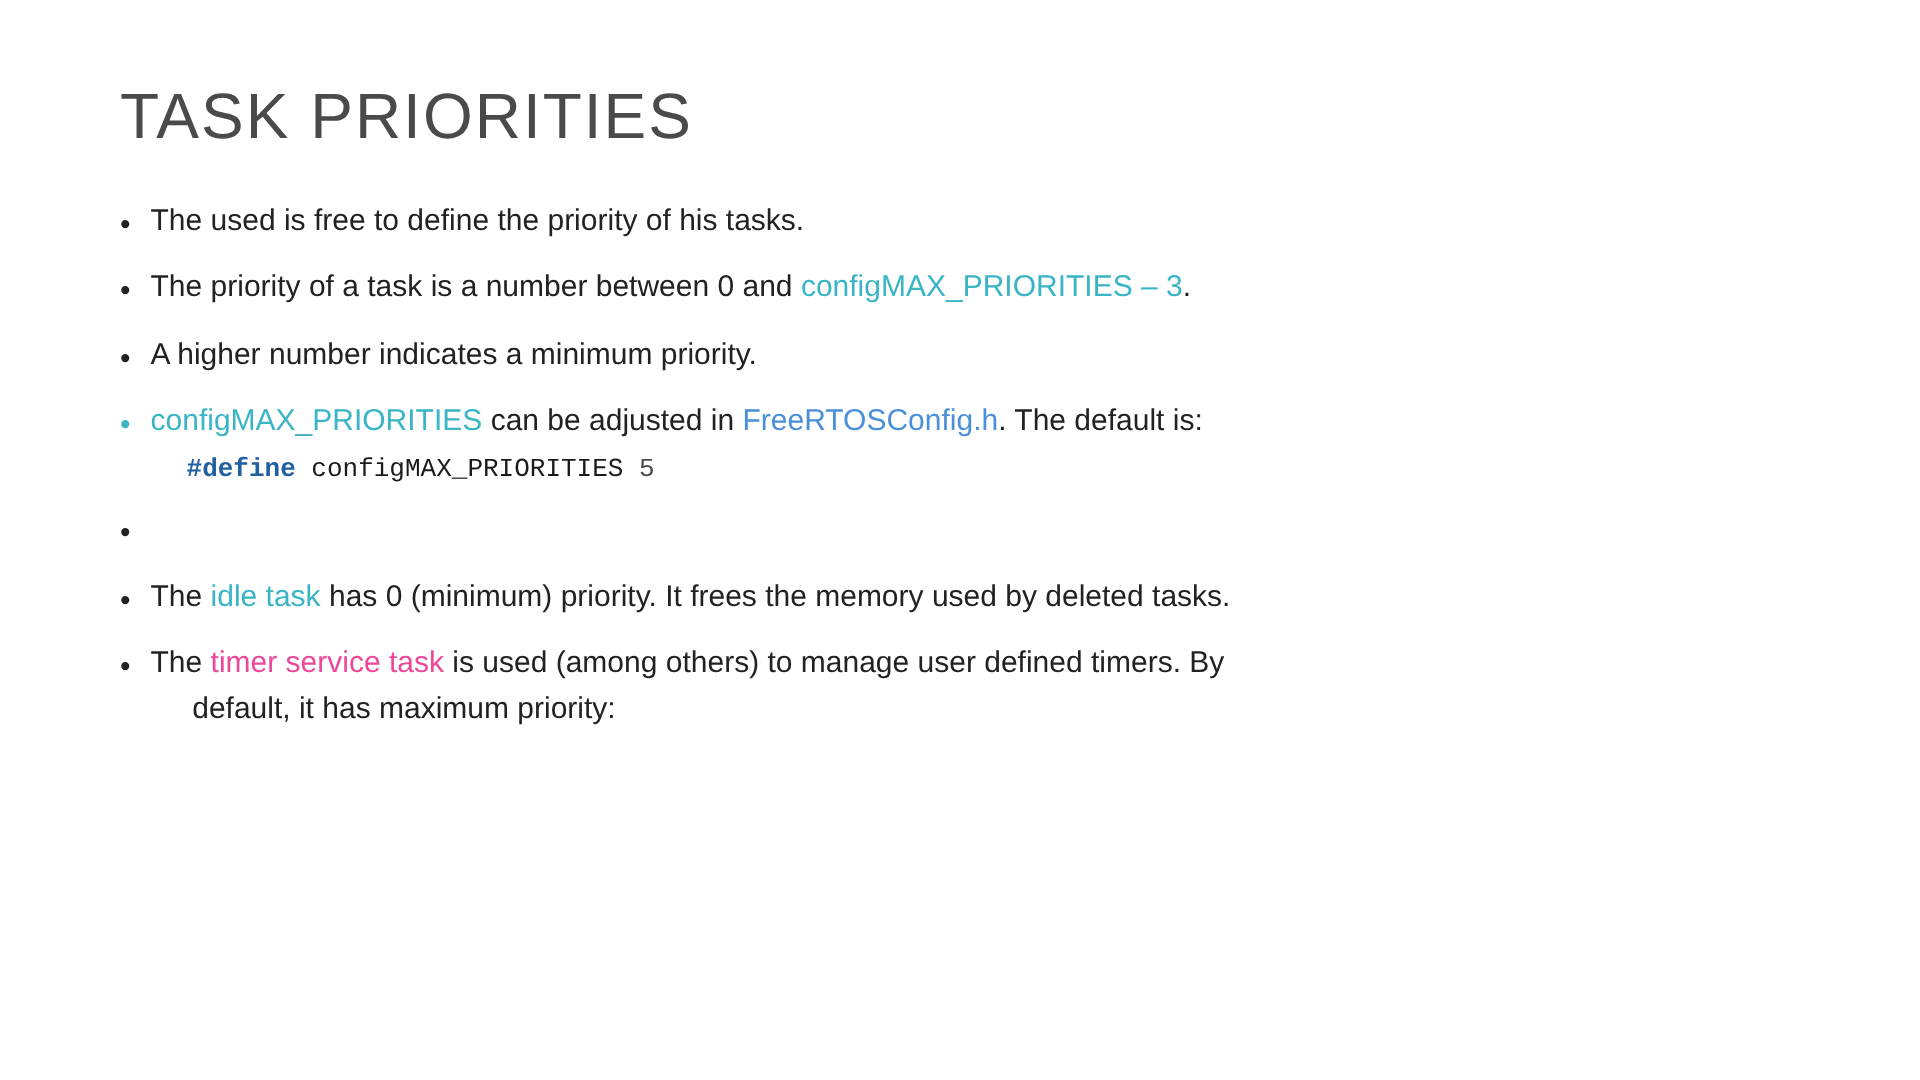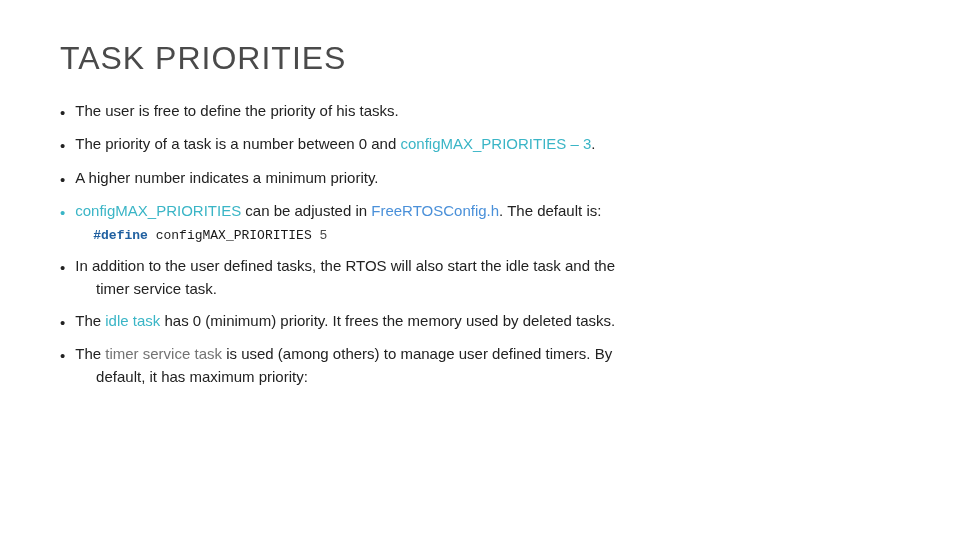--- a/index.html
+++ b/index.html
@@ -94,35 +94,35 @@
       font-family: 'Courier New', Courier, monospace;
       font-size: 13px;
       color: #4a4a4a;
     }
 
     .idle-text {
       color: #3ab5c6;
     }
 
     .timer-text {
-      color: #737373;
+      color: #ec4899;
     }
 
   </style>
 </head>
 <body>
 
 <div class="slide">
   <h1 class="title">TASK PRIORITIES</h1>
 
   <ul class="bullet-list content">
 
     <li>
       <span class="bullet">•</span>
-      <span>The user is free to define the priority of his tasks.</span>
+      <span>The used is free to define the priority of his tasks.</span>
     </li>
 
     <li>
       <span class="bullet">•</span>
       <span>The priority of a task is a number between 0 and <span class="cyan-text">configMAX_PRIORITIES – 3</span>.</span>
     </li>
 
     <li>
       <span class="bullet">•</span>
       <span>A higher number indicates a minimum priority.</span>
@@ -133,21 +133,20 @@
       <span>
         <span class="cyan-text">configMAX_PRIORITIES</span> can be adjusted in <span class="blue-link">FreeRTOSConfig.h</span>. The default is:<br>
         <span class="code-block">
           <span class="code-keyword">#define</span><span class="code-identifier"> configMAX_PRIORITIES</span><span class="code-comment">   5</span>
         </span>
       </span>
     </li>
 
     <li>
       <span class="bullet">•</span>
-      <span>In addition to the user defined tasks, the RTOS will also start the idle task and the<br>&nbsp;&nbsp;&nbsp;&nbsp;&nbsp;timer service task.</span>
     </li>
 
     <li>
       <span class="bullet">•</span>
       <span>The <span class="idle-text">idle task</span> has 0 (minimum) priority. It frees the memory used by deleted tasks.</span>
     </li>
 
     <li>
       <span class="bullet">•</span>
       <span>The <span class="timer-text">timer service task</span> is used (among others) to manage user defined timers. By<br>&nbsp;&nbsp;&nbsp;&nbsp;&nbsp;default, it has maximum priority:<br>

